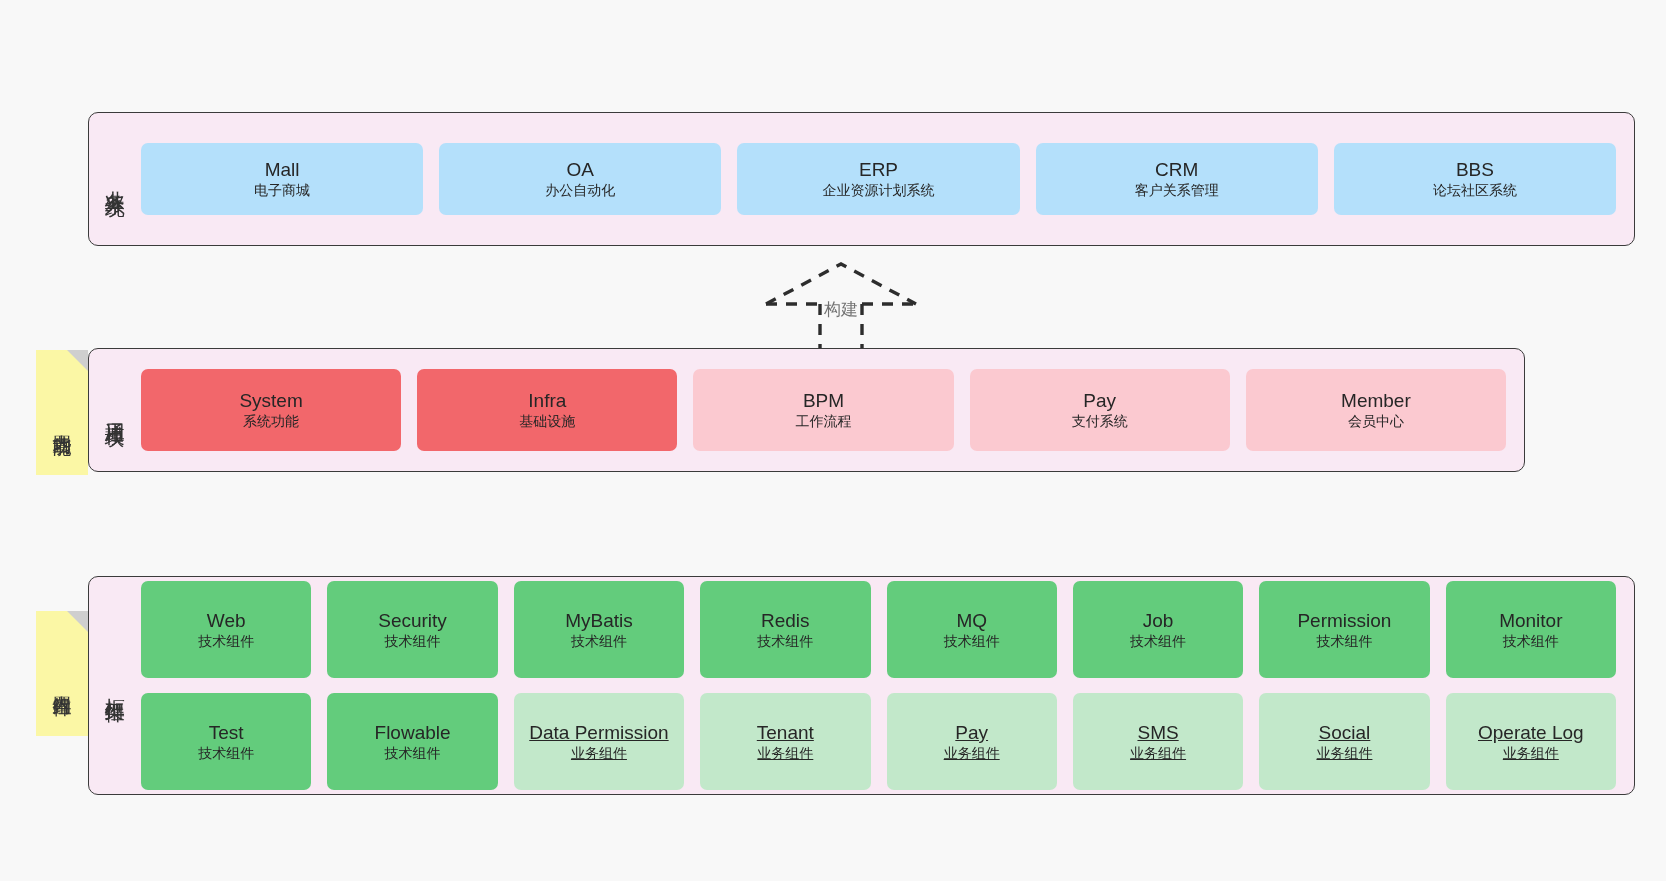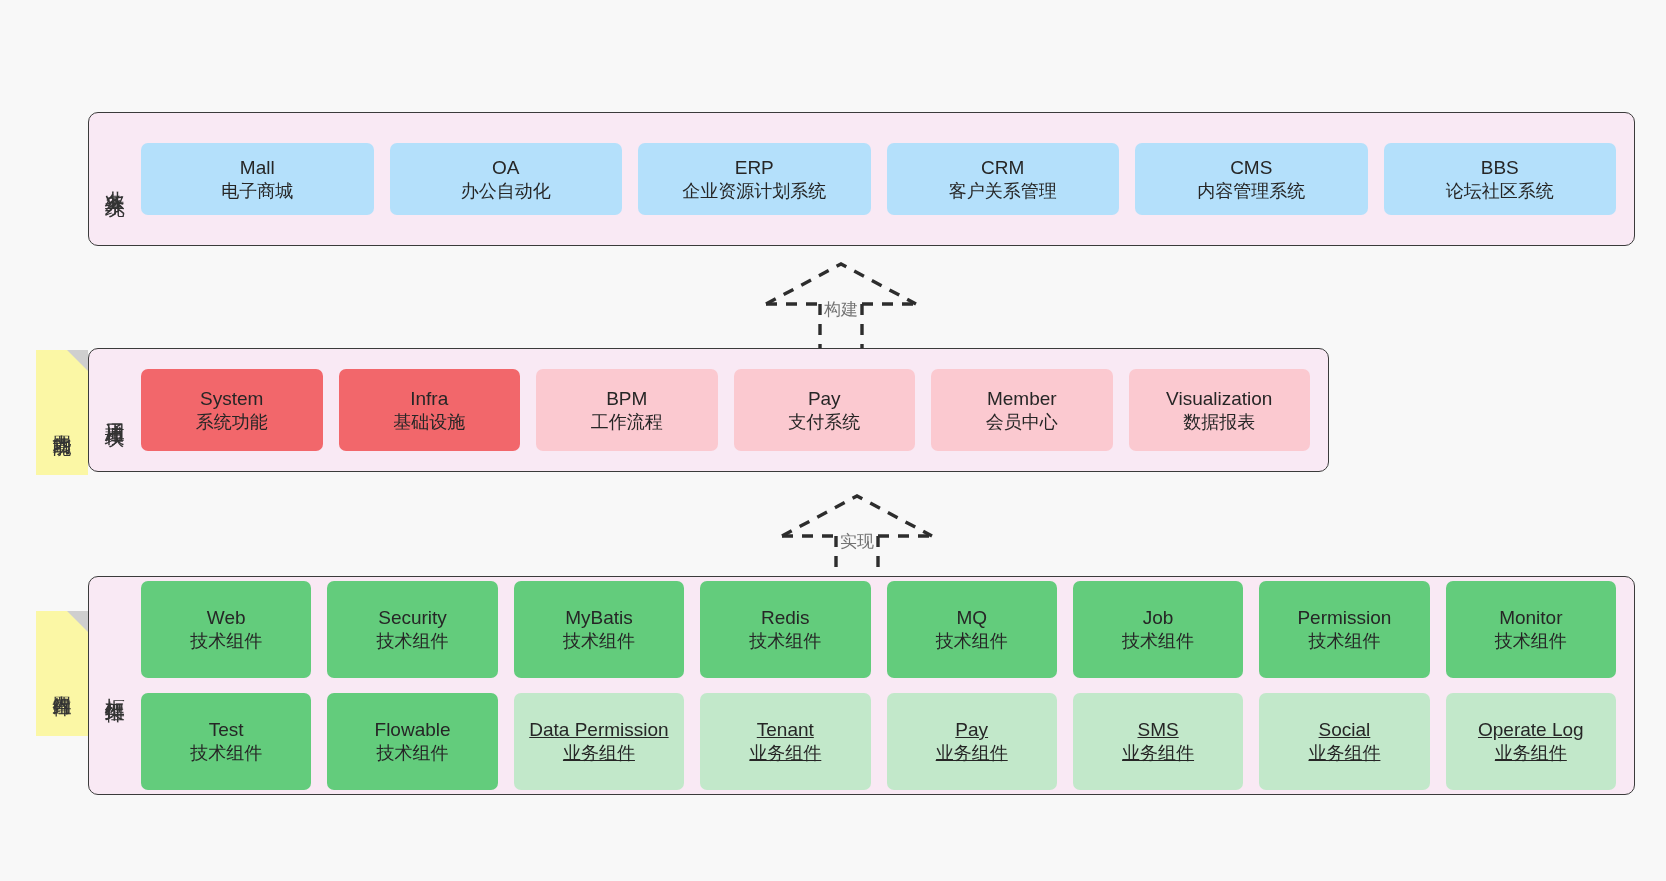--- a/index.html
+++ b/index.html
@@ -71,33 +71,33 @@
     flex-direction: column;
     align-items: center;
     justify-content: center;
     text-align: center;
     color: #262626;
     box-sizing: border-box;
     padding: 21px 6px;
     line-height: 1.26;
   }
   .card .t1 { font-size: 19px; }
-  .card .t2 { font-size: 18px; }
+  .card .t2 { font-size: 14px; }
 
   .card.blue        { background: #b4e0fb; }
   .card.red         { background: #f2676b; }
   .card.pink        { background: #fbc9d0; }
   .card.green       { background: #63cc7c; }
   .card.green-light { background: #c2e8ca; text-decoration: underline; }
 
   
   #layer-business  { left: 88px;  top: 112px; width: 1547px; height: 134px; }
   #layer-business .row { height: 72px; }
 
-  #layer-modules   { left: 88px;  top: 348px; width: 1241px; height: 124px; }
+  #layer-modules   { left: 88px;  top: 348px; width: 1437px; height: 124px; }
   #layer-modules .row { height: 82px; }
 
   #layer-framework { left: 88px;  top: 576px; width: 1547px; height: 219px; }
   #layer-framework .row { height: 97px; }
 
   
   .note {
     position: absolute;
     width: 52px;
     background: #fbf7a5;
@@ -162,24 +162,20 @@
           <div class="t1">OA</div>
           <div class="t2">办公自动化</div>
         </div>
         <div class="card blue">
           <div class="t1">ERP</div>
           <div class="t2">企业资源计划系统</div>
         </div>
         <div class="card blue">
           <div class="t1">CRM</div>
           <div class="t2">客户关系管理</div>
-        </div>
-        <div class="card blue">
-          <div class="t1">CMS</div>
-          <div class="t2">内容管理系统</div>
         </div>
         <div class="card blue">
           <div class="t1">BBS</div>
           <div class="t2">论坛社区系统</div>
         </div>
       </div>
     </div>
   </div>
 
   <div class="arrow" id="arrow-build">
@@ -218,41 +214,24 @@
           <div class="t2">工作流程</div>
         </div>
         <div class="card pink">
           <div class="t1">Pay</div>
           <div class="t2">支付系统</div>
         </div>
         <div class="card pink">
           <div class="t1">Member</div>
           <div class="t2">会员中心</div>
         </div>
-        <div class="card pink">
-          <div class="t1">Visualization</div>
-          <div class="t2">数据报表</div>
-        </div>
       </div>
     </div>
   </div>
 
-  <div class="arrow" id="arrow-implement">
-    <svg width="170" height="96" viewBox="0 0 170 96" aria-hidden="true">
-      <g fill="none" stroke="#2d2d2d" stroke-width="3.4" stroke-dasharray="11,9" stroke-linecap="butt">
-        <path d="M10 46 L85 6 L160 46"></path>
-        <path d="M10 46 L64 46"></path>
-        <path d="M106 46 L160 46"></path>
-        <path d="M64 46 L64 94"></path>
-        <path d="M106 46 L106 94"></path>
-        <path d="M64 94 L106 94"></path>
-      </g>
-    </svg>
-    <div class="arrow-label">实现</div>
-  </div>
 
   <div class="note" id="note-components">
     <span class="fold"></span>
     <span>内置组件</span>
   </div>
 
   <div class="layer" id="layer-framework">
     <div class="layer-caption">框架组件</div>
     <div class="layer-body">
 

